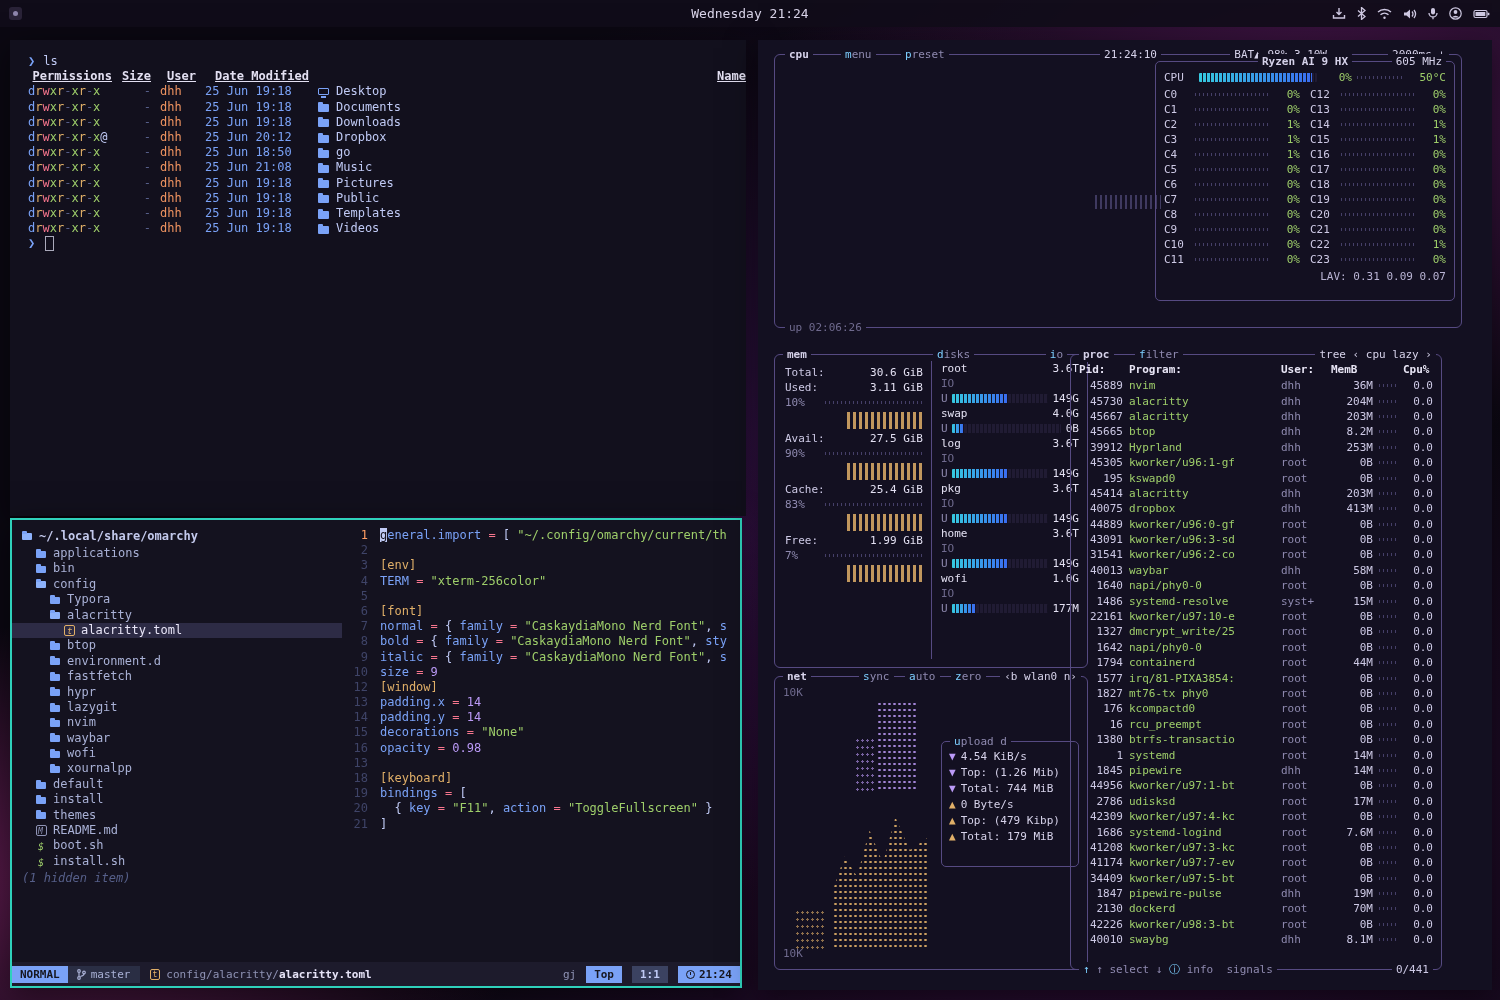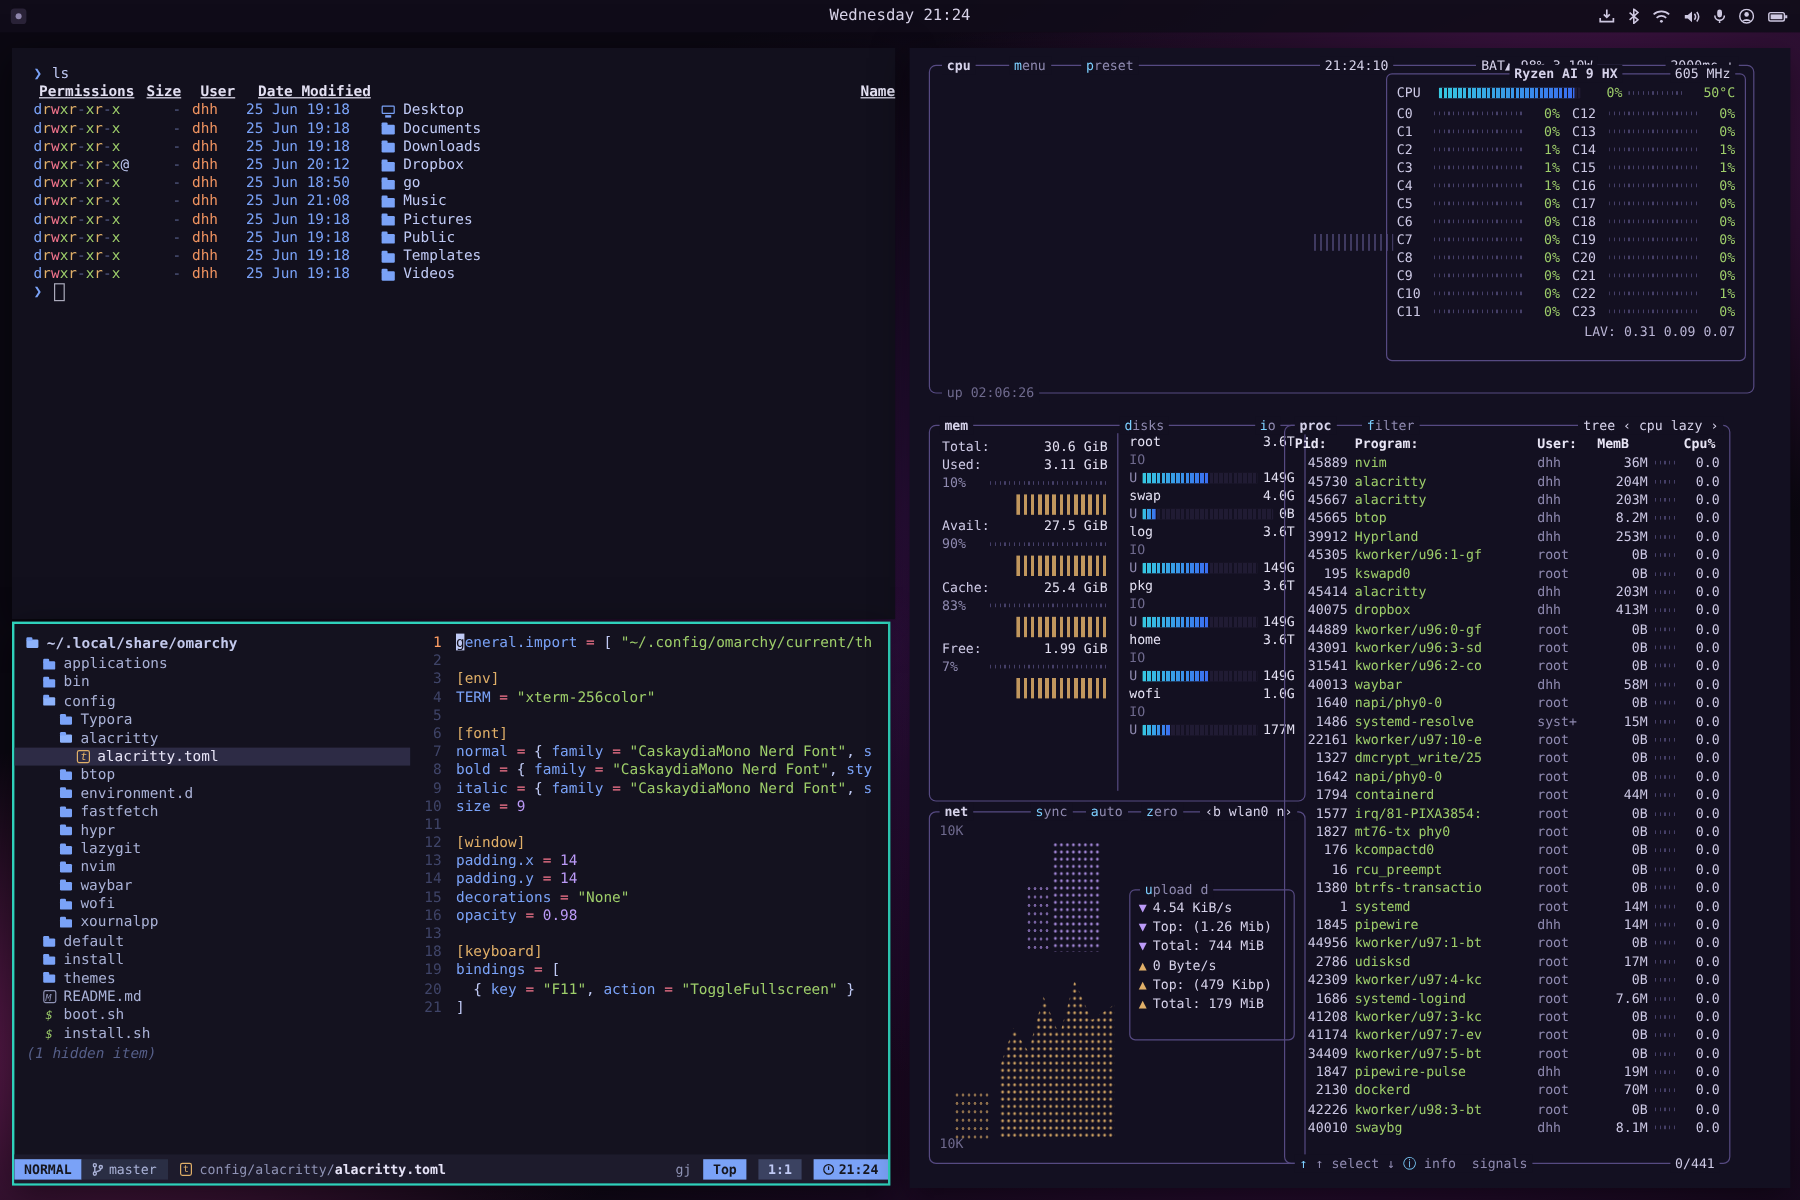--- a/index.html
+++ b/index.html
@@ -467,21 +467,20 @@
           <div class="code-line"><span class="lnum active">1</span><span class="codetext"><span class="tok-cur">g</span><span class="tok-key">eneral.import</span><span class="tok-pl"> </span><span class="tok-op">=</span><span class="tok-pl"> </span><span class="tok-pl">[ </span><span class="tok-str">"~/.config/omarchy/current/th</span></span></div>
           <div class="code-line"><span class="lnum">2</span><span class="codetext"></span></div>
           <div class="code-line"><span class="lnum">3</span><span class="codetext"><span class="tok-sec">[env]</span></span></div>
           <div class="code-line"><span class="lnum">4</span><span class="codetext"><span class="tok-key">TERM</span><span class="tok-pl"> </span><span class="tok-op">=</span><span class="tok-pl"> </span><span class="tok-str">"xterm-256color"</span></span></div>
           <div class="code-line"><span class="lnum">5</span><span class="codetext"></span></div>
           <div class="code-line"><span class="lnum">6</span><span class="codetext"><span class="tok-sec">[font]</span></span></div>
           <div class="code-line"><span class="lnum">7</span><span class="codetext"><span class="tok-key">normal</span><span class="tok-pl"> </span><span class="tok-op">=</span><span class="tok-pl"> { </span><span class="tok-key">family</span><span class="tok-pl"> </span><span class="tok-op">=</span><span class="tok-pl"> </span><span class="tok-str">"CaskaydiaMono Nerd Font"</span><span class="tok-pl">, </span><span class="tok-key">s</span></span></div>
           <div class="code-line"><span class="lnum">8</span><span class="codetext"><span class="tok-key">bold</span><span class="tok-pl"> </span><span class="tok-op">=</span><span class="tok-pl"> { </span><span class="tok-key">family</span><span class="tok-pl"> </span><span class="tok-op">=</span><span class="tok-pl"> </span><span class="tok-str">"CaskaydiaMono Nerd Font"</span><span class="tok-pl">, </span><span class="tok-key">sty</span></span></div>
           <div class="code-line"><span class="lnum">9</span><span class="codetext"><span class="tok-key">italic</span><span class="tok-pl"> </span><span class="tok-op">=</span><span class="tok-pl"> { </span><span class="tok-key">family</span><span class="tok-pl"> </span><span class="tok-op">=</span><span class="tok-pl"> </span><span class="tok-str">"CaskaydiaMono Nerd Font"</span><span class="tok-pl">, </span><span class="tok-key">s</span></span></div>
           <div class="code-line"><span class="lnum">10</span><span class="codetext"><span class="tok-key">size</span><span class="tok-pl"> </span><span class="tok-op">=</span><span class="tok-pl"> </span><span class="tok-num">9</span></span></div>
-          <div class="code-line"><span class="lnum">11</span><span class="codetext"></span></div>
           <div class="code-line"><span class="lnum">12</span><span class="codetext"><span class="tok-sec">[window]</span></span></div>
           <div class="code-line"><span class="lnum">13</span><span class="codetext"><span class="tok-key">padding.x</span><span class="tok-pl"> </span><span class="tok-op">=</span><span class="tok-pl"> </span><span class="tok-num">14</span></span></div>
           <div class="code-line"><span class="lnum">14</span><span class="codetext"><span class="tok-key">padding.y</span><span class="tok-pl"> </span><span class="tok-op">=</span><span class="tok-pl"> </span><span class="tok-num">14</span></span></div>
           <div class="code-line"><span class="lnum">15</span><span class="codetext"><span class="tok-key">decorations</span><span class="tok-pl"> </span><span class="tok-op">=</span><span class="tok-pl"> </span><span class="tok-str">"None"</span></span></div>
           <div class="code-line"><span class="lnum">16</span><span class="codetext"><span class="tok-key">opacity</span><span class="tok-pl"> </span><span class="tok-op">=</span><span class="tok-pl"> </span><span class="tok-num">0.98</span></span></div>
           <div class="code-line"><span class="lnum">13</span><span class="codetext"></span></div>
           <div class="code-line"><span class="lnum">18</span><span class="codetext"><span class="tok-sec">[keyboard]</span></span></div>
           <div class="code-line"><span class="lnum">19</span><span class="codetext"><span class="tok-key">bindings</span><span class="tok-pl"> </span><span class="tok-op">=</span><span class="tok-pl"> </span><span class="tok-pl">[</span></span></div>
           <div class="code-line"><span class="lnum">20</span><span class="codetext"><span class="tok-pl">  { </span><span class="tok-key">key</span><span class="tok-pl"> </span><span class="tok-op">=</span><span class="tok-pl"> </span><span class="tok-str">"F11"</span><span class="tok-pl">, </span><span class="tok-key">action</span><span class="tok-pl"> </span><span class="tok-op">=</span><span class="tok-pl"> </span><span class="tok-str">"ToggleFullscreen"</span><span class="tok-pl"> }</span></span></div>
           <div class="code-line"><span class="lnum">21</span><span class="codetext"><span class="tok-pl">]</span></span></div>

